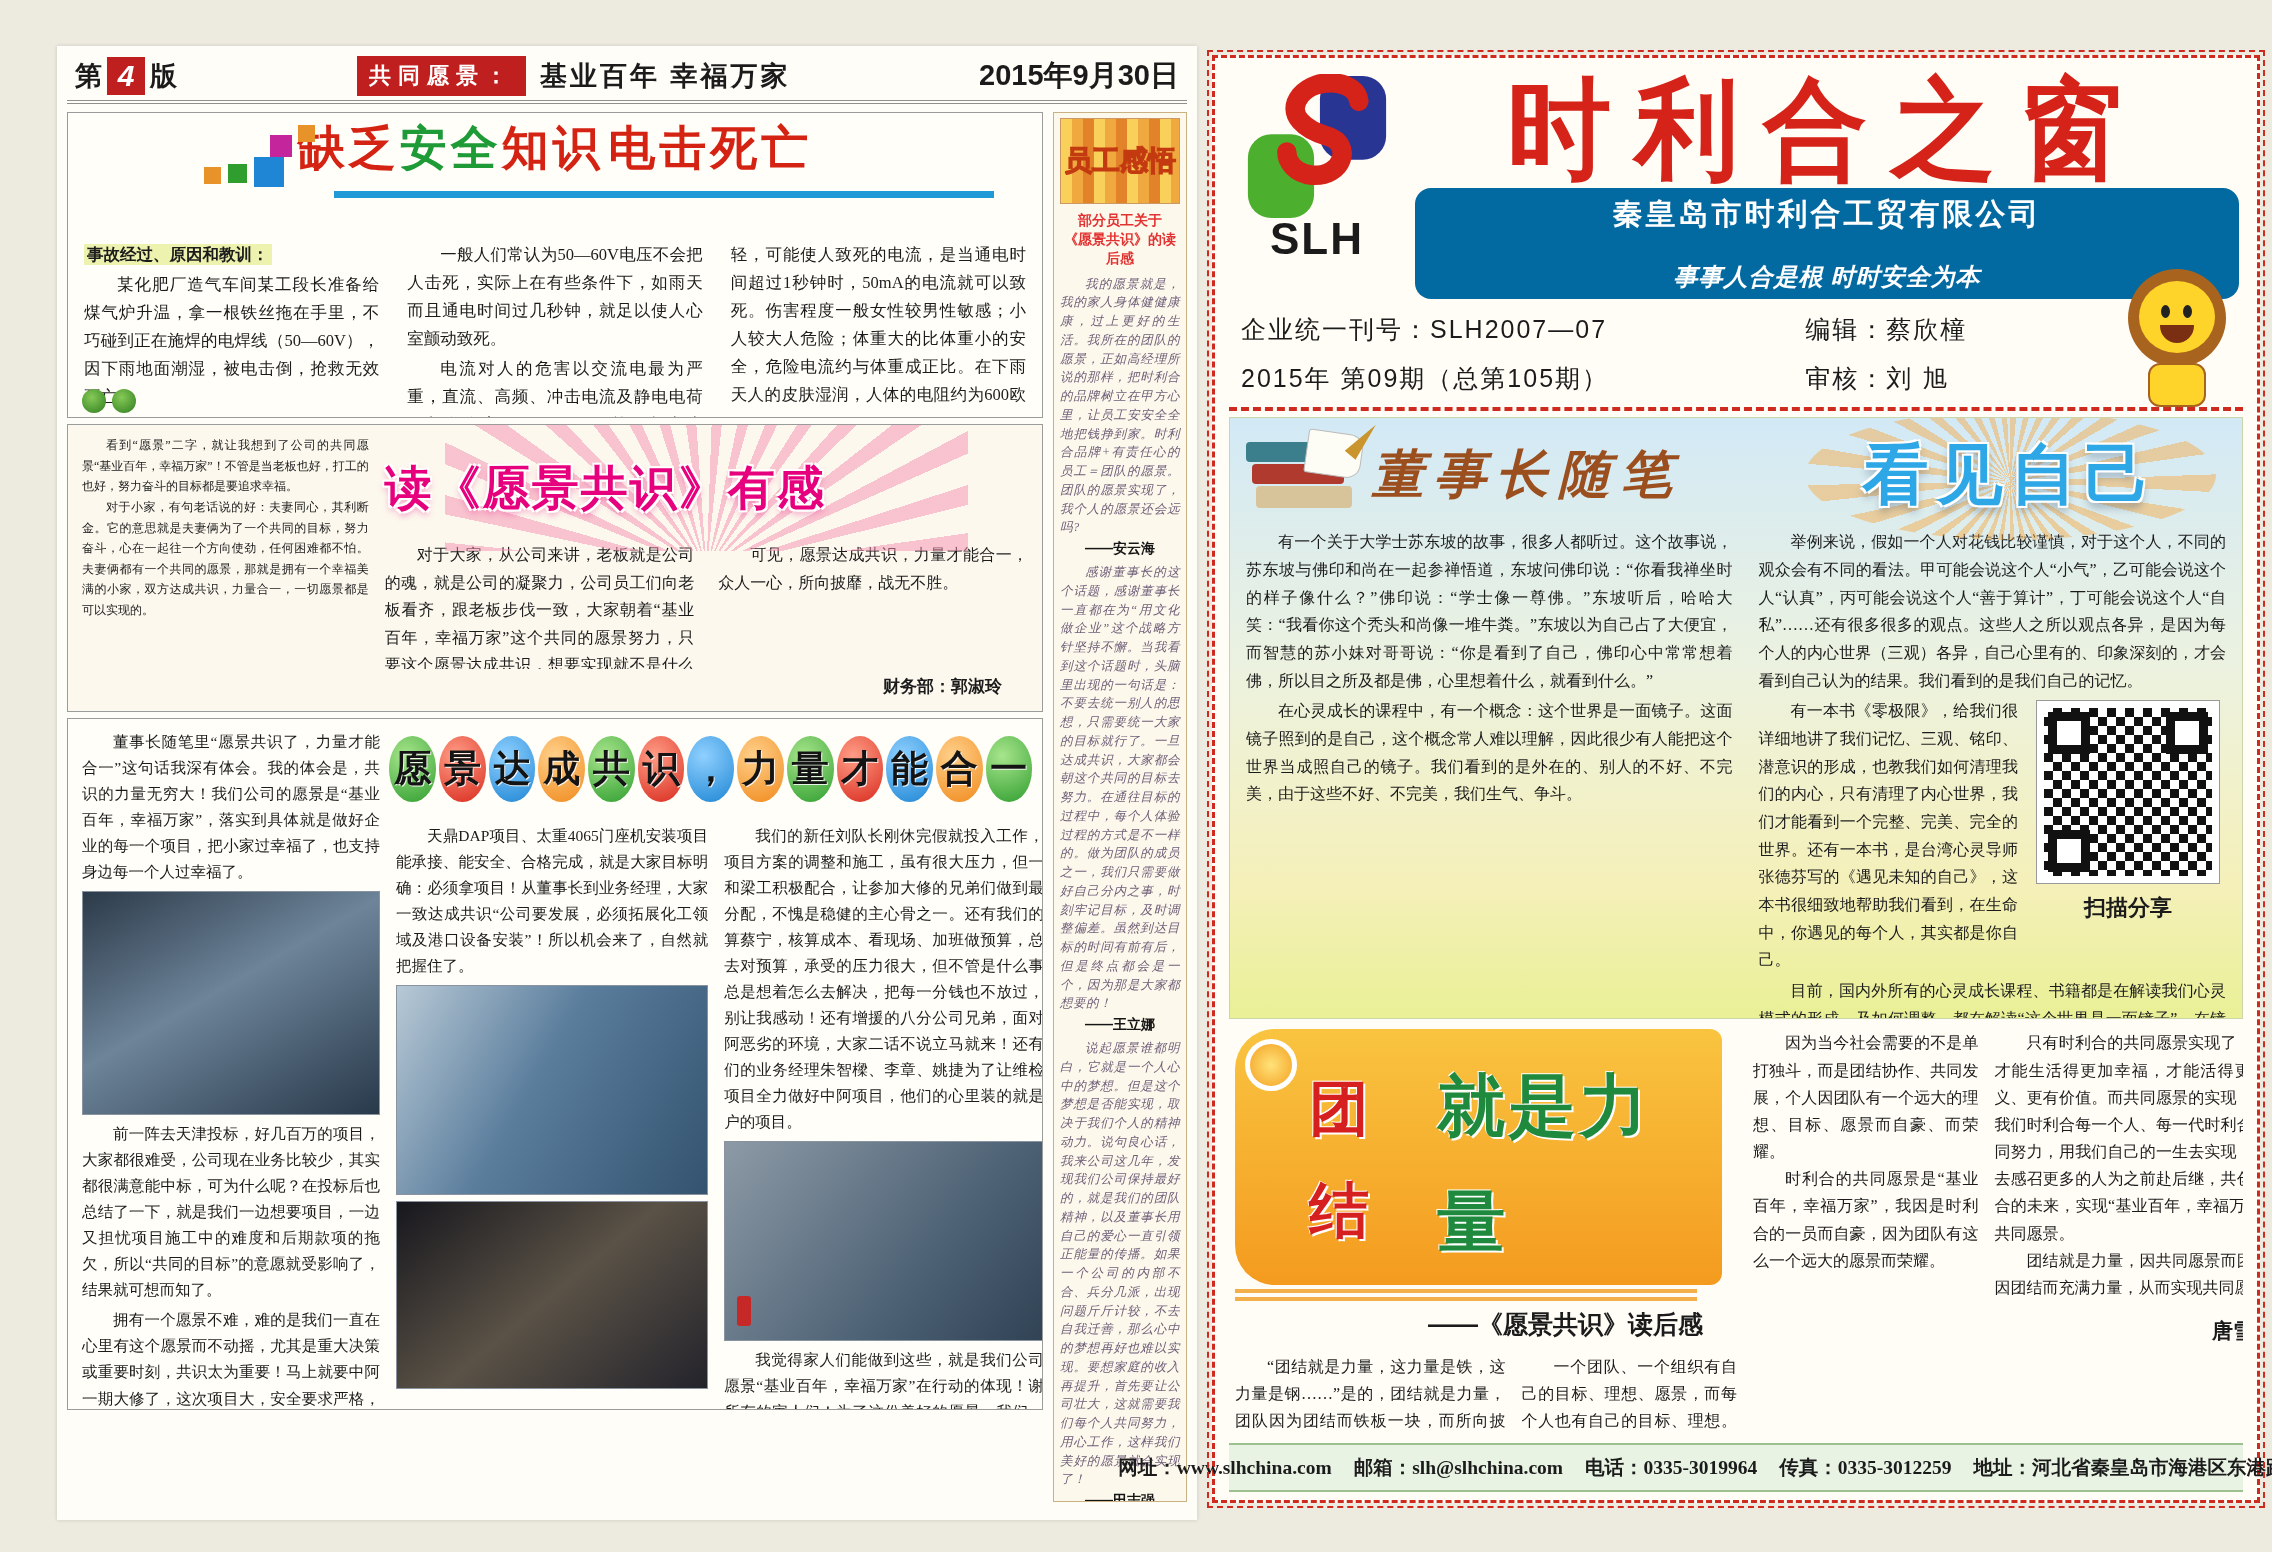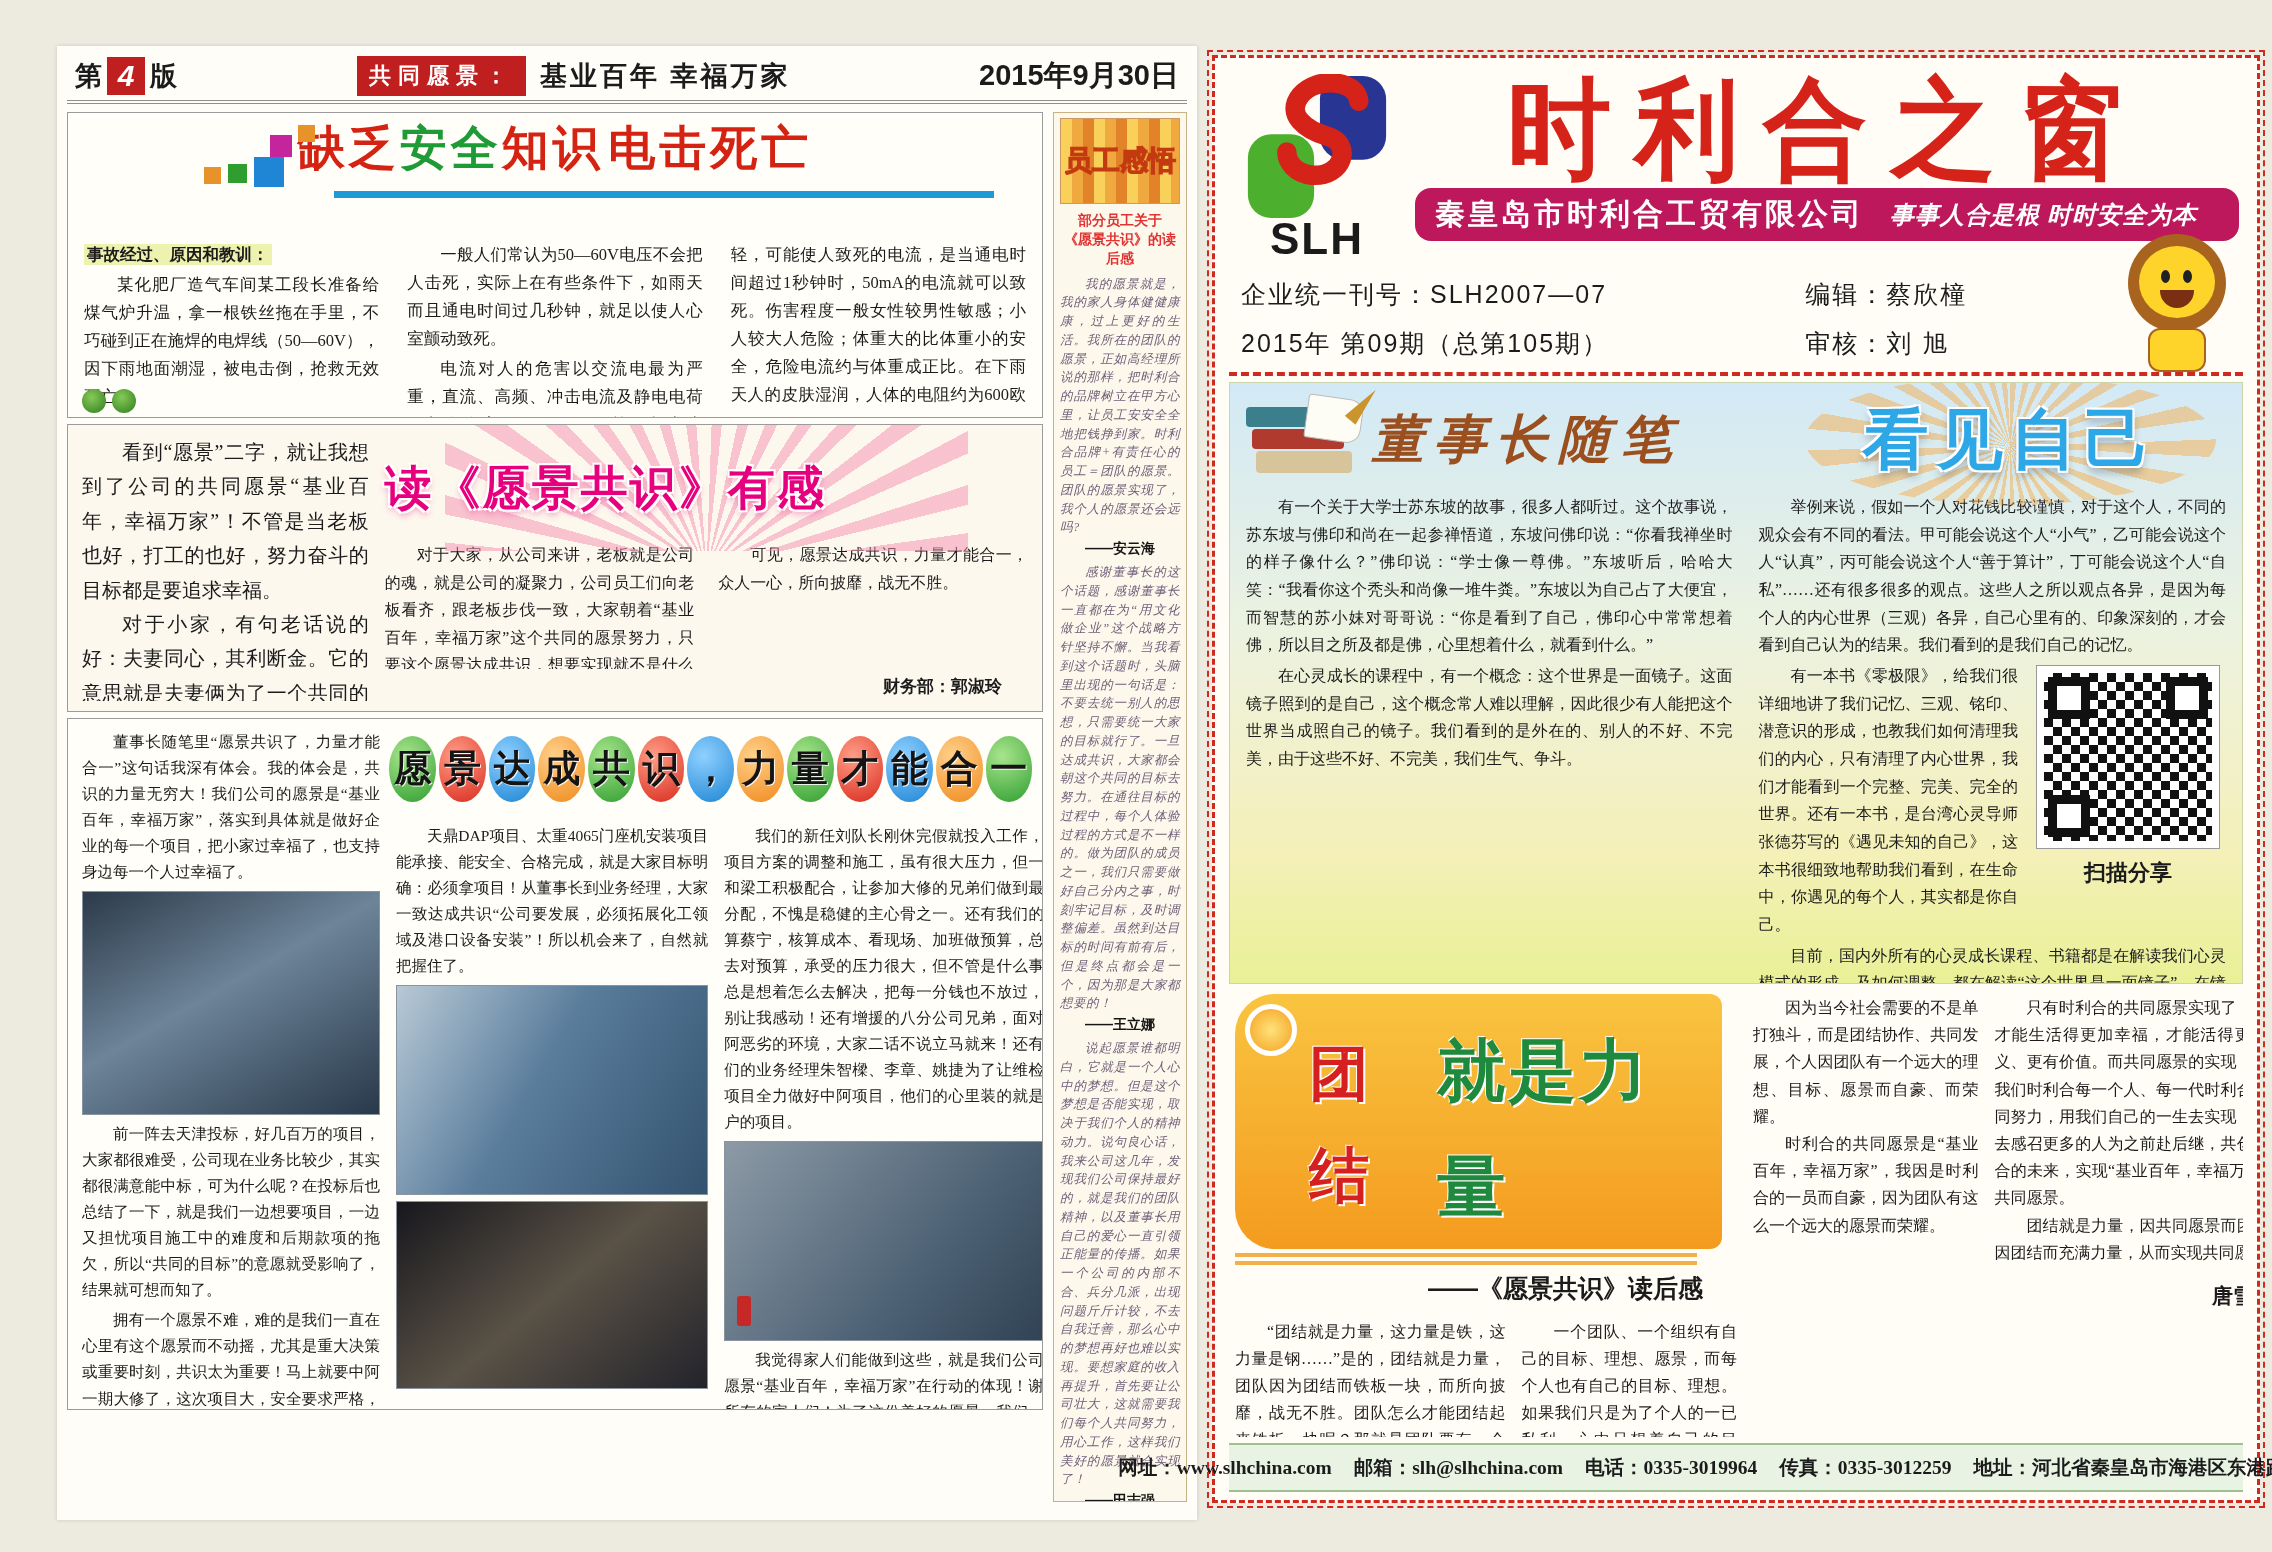--- a/index.html
+++ b/index.html
@@ -39,21 +39,21 @@
   .a1-rule { height:7px; background:#1f9ad6; width:660px; margin:0 0 10px 250px; }
   .a1-cols { column-count:3; column-gap:28px; height:200px; font-size:16.5px; line-height:1.7;margin-top:43px; }
   .a1-cols p { margin-bottom:2px; }
   p.lead { text-indent:0; font-weight:bold; }
   p.lead span { background:#edf2ae; padding:1px 3px; }
   .trees { position:absolute; left:14px; bottom:2px; height:30px; }
   .tree { display:inline-block; width:24px; height:24px; border-radius:50%; background:radial-gradient(circle at 40% 35%,#86c957,#2e7d1f); margin-right:6px; position:relative; top:4px; }
 
   
   .a2 { margin-top:6px; height:288px; padding:10px 14px; background:#fcf8ee; display:grid; grid-template-columns:32% 68%; overflow:hidden; }
-  .a2-c1 { padding-right:16px; font-size:20px; line-height:1.72; overflow:hidden; }
+  .a2-c1 { padding-right:16px; font-size:12px; line-height:1.72; overflow:hidden; }
   .a2-titlewrap { height:106px; display:flex; align-items:center; position:relative; }
   .a2-rays { position:absolute; inset:-10px 60px; background:repeating-conic-gradient(from -8deg at 50% 115%, rgba(244,143,177,.5) 0 4deg, rgba(255,255,255,0) 4deg 10deg); }
   .a2-title { position:relative; font-size:47px; font-weight:900; color:#e6007e; font-family:"Liberation Sans",sans-serif; letter-spacing:2px; text-shadow:2px 2px 0 #fff,-2px -2px 0 #fff,2px -2px 0 #fff,-2px 2px 0 #fff,0 4px 7px rgba(230,0,126,.45); }
   .a2-cols { display:grid; grid-template-columns:1fr 1fr; gap:0 24px; font-size:16px; line-height:1.72; height:128px; overflow:hidden; }
   .a2-byline { text-align:right; font-weight:bold; font-size:17px; padding-right:26px; margin-top:6px; font-family:"Liberation Sans",sans-serif; }
 
   
   .a3 { margin-top:6px; height:692px; padding:10px 14px; position:relative; display:grid; grid-template-columns:31.5% 33% 35.5%; gap:0 16px; font-size:15.5px; line-height:1.68; overflow:hidden; }
   .a3-title { position:absolute; top:8px; left:33%; width:66%; height:84px; display:flex; align-items:center; justify-content:center; gap:3px; }
   .char { width:48px; height:66px; border-radius:50%; display:flex; align-items:center; justify-content:center; font-size:37px; font-weight:900; color:#141414; font-family:"Liberation Sans",sans-serif; text-shadow:1px 1px 0 rgba(255,255,255,.85); }
@@ -77,21 +77,21 @@
   .sb-sub { color:#e23333; text-align:center; font-weight:bold; font-size:14px; line-height:1.35; margin:7px 0; font-family:"Liberation Sans",sans-serif; }
   .sb-entry { font-size:12.5px; line-height:1.5; color:#6e5e78; font-style:italic; letter-spacing:.5px; }
   .sb-author { text-align:center; font-weight:bold; font-style:normal; color:#151515; font-size:14px; margin:3px 0 5px; font-family:"Liberation Sans",sans-serif; text-indent:0; }
 
   
   .masthead { display:flex; gap:14px; padding:8px 4px 0; }
   .logo-wrap { width:168px; text-align:center; }
   .slh-text { font-size:44px; font-weight:900; font-family:"Liberation Sans",sans-serif; letter-spacing:2px; margin-top:-10px; }
   .mast-right { flex:1; }
   .mast-title { font-size:104px; font-weight:900; color:#d6231a; letter-spacing:24px; line-height:1.08; white-space:nowrap; text-align:center; transform:scaleY(1.05); }
-  .mast-bar { margin-top:2px; background:#be185d; border-radius:16px; color:#fff; display:flex; align-items:center; padding:6px 20px; gap:26px; }
+  .mast-bar { margin-top:2px; background:#0369a1; border-radius:16px; color:#fff; display:flex; align-items:center; padding:6px 20px; gap:26px;flex-direction:column; }
   .mast-company { font-size:30px; font-weight:900; letter-spacing:3px; font-family:"Liberation Sans",sans-serif; white-space:nowrap; }
   .mast-slogan { font-size:24px; font-style:italic; font-weight:bold; letter-spacing:1px; white-space:nowrap; }
 
   .info-row { display:flex; padding:14px 12px 4px; position:relative; font-family:"Liberation Sans",sans-serif; }
   .info-col { display:flex; flex-direction:column; gap:16px; font-size:25px; letter-spacing:2px; }
   .info-col.l { width:57%; }
   .lion { position:absolute; right:10px; top:-30px; width:112px; height:144px; }
   .lion-mane { position:absolute; width:98px; height:98px; border-radius:50%; background:#a8641f; left:7px; top:0; }
   .lion-face { position:absolute; width:76px; height:72px; border-radius:50%; background:#ffd42a; left:18px; top:12px; }
   .lion-eye { width:9px; height:13px; background:#222; border-radius:50%; position:absolute; top:36px; }

